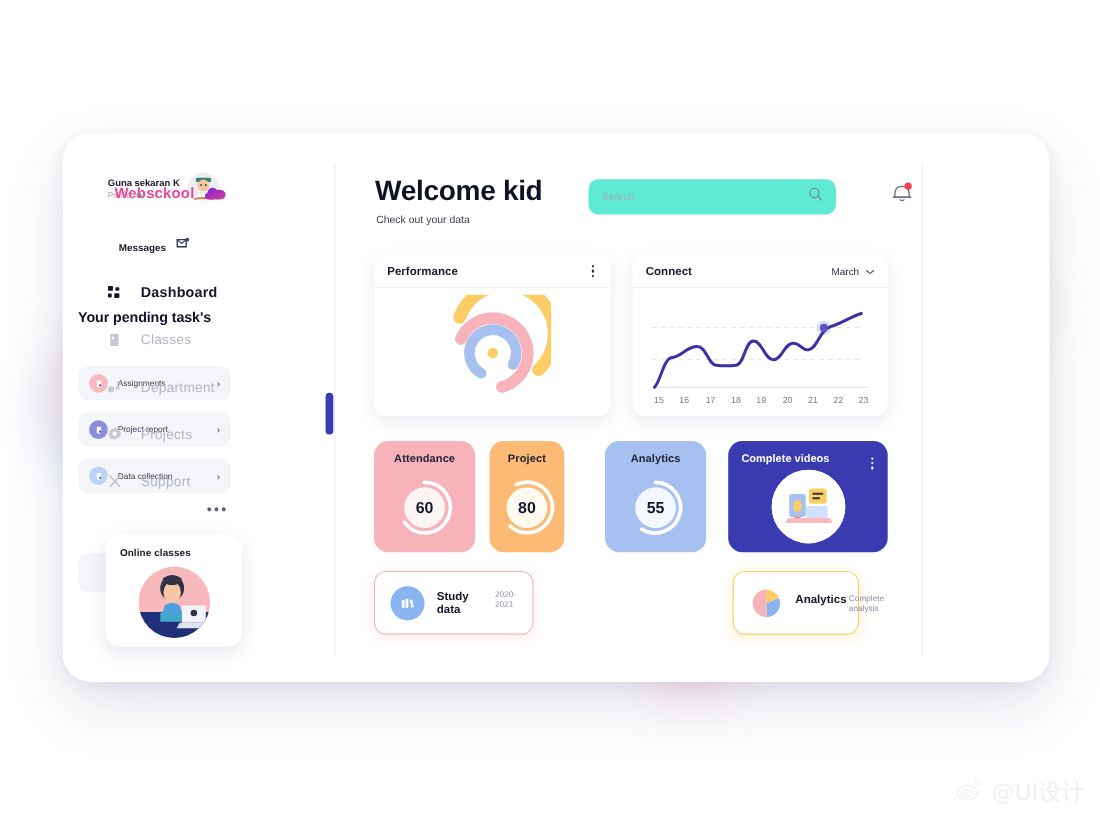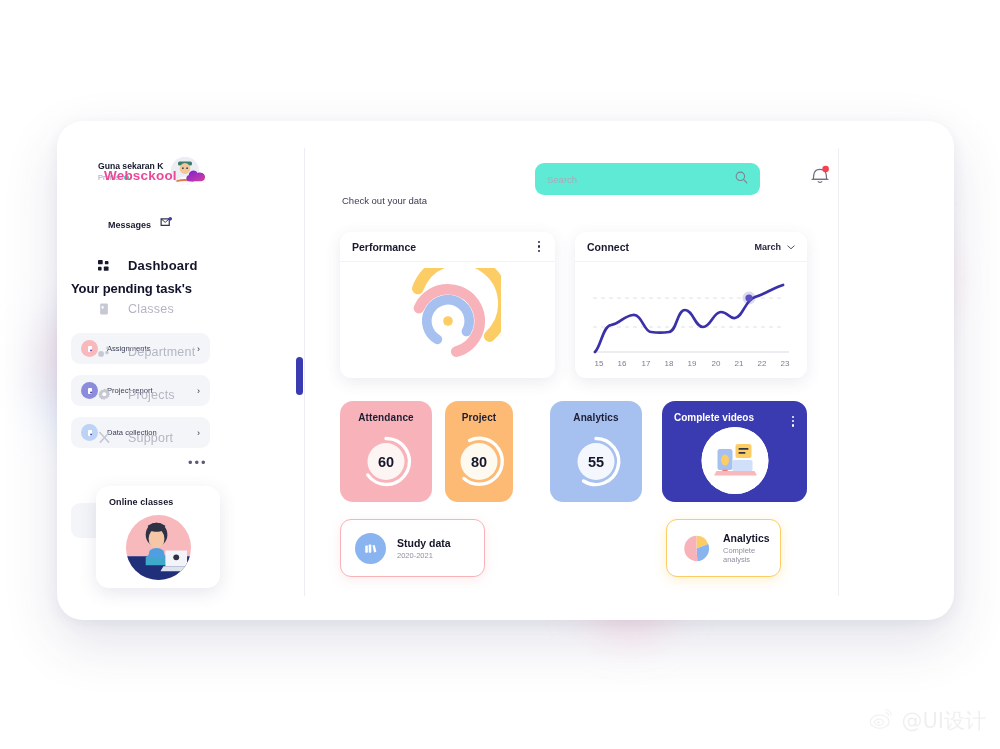--- a/index.html
+++ b/index.html
@@ -69,40 +69,40 @@
   
   .card { background: #fff; border-radius: 11px; box-shadow: 0 4px 16px rgba(70,70,120,.11); position: absolute; }
   .card-head { height: 30px; display: flex; align-items: center; justify-content: space-between; padding: 0 12px; border-bottom: 1px solid #f1f2f6; }
   .card-title { font-size: 10.5px; font-weight: bold; color: #191a2e; }
   .kebab { display: flex; flex-direction: column; gap: 2px; cursor: pointer; padding: 3px; }
   .kebab i { width: 2.2px; height: 2.2px; border-radius: 50%; background: #2a2b45; display: block; }
 
   #perf-card { left: 36px; top: 111px; width: 215px; height: 146px; }
   #act-card  { left: 271px; top: 111px; width: 232px; height: 146px; }
 
-  .month-sel { display: flex; align-items: center; gap: 6px; font-size: 9px; font-weight: bold; color: #262740; cursor: pointer; }
+  .month-sel { display: flex; align-items: center; gap: 6px; font-size: 9px; font-weight: normal; color: #262740; cursor: pointer; }
 
   
   .stat { position: absolute; border-radius: 13px; top: 280px; height: 101px; }
   .stat-title { text-align: center; font-size: 10px; font-weight: bold; color: #1c1d33; padding-top: 11px; letter-spacing: .1px; }
   .stat-gauge { position: absolute; left: 50%; transform: translateX(-50%); top: 33px; width: 55px; height: 55px; }
   .stat-val { position: absolute; inset: 0; display: flex; align-items: center; justify-content: center; font-size: 14.5px; font-weight: bold; color: #16172b; }
   #stat-attendance { left: 36px; width: 92px; background: #f7b3b9; }
   #stat-project    { left: 141px; width: 68px; background: #fdba74; }
   #stat-academics  { left: 246px; width: 92px; background: #a6c0ef; }
   #teaching-card   { position:absolute; left: 358px; top: 280px; width: 145px; height: 101px; border-radius: 13px; background: #3a3bb0; }
   .teach-title { font-size: 10px; font-weight: bold; color: #fff; padding: 11px 0 0 12px; }
   .teach-circle { position: absolute; left: 50%; transform: translateX(-50%); top: 26px; width: 67px; height: 67px; border-radius: 50%; background: #fff; }
 
   
   .wide {
     position: absolute; top: 398px; height: 58px; background: #fff; border-radius: 11px;
     display: flex; align-items: center; gap: 11px; padding-left: 14px;
   }
-  .wide-texts { display: flex; flex-direction: column; gap: 2px; }
+  .wide-texts { display: flex; flex-direction: row; gap: 2px; }
   .wide-title { font-size: 10.5px; font-weight: bold; color: #14152a; }
   .wide-sub { font-size: 7.5px; color: #8d90a3; }
   #w-study   { left: 36px; width: 145px; border: 1.2px solid #f7b3b9; box-shadow: 0 3px 12px rgba(247,179,185,.25); }
   #w-connect { left: 199px; width: 145px; border: 1.2px solid #4b4cc0; box-shadow: 0 3px 12px rgba(75,76,192,.16); }
   #w-analytics { left: 362px; width: 115px; border: 1.2px solid #fbcd64; box-shadow: 0 3px 12px rgba(251,205,100,.3); }
   .wide-icon { width: 31px; height: 31px; flex: 0 0 31px; border-radius: 50%; display: flex; align-items: center; justify-content: center; }
 
   
   .right { position: absolute; left: 781px; top: 0; width: 116px; height: 499px; z-index: 3; }
   .profile { position: absolute; left: -740px; top: 36px; width: 140px; display: flex; align-items: center; gap: 8px; }
@@ -247,20 +247,21 @@
         </div>
       </div>
     </div>
 
     <div class="divider-left"></div>
     <div class="scroll-thumb"></div>
     <div class="divider-right"></div>
 
     <div class="main">
 
+      <div class="welcome">Welcome kid</div>
       <div class="subtitle">Check out your data</div>
 
       <div class="search">
         <input placeholder="Search" style="">
         <span>
           <svg viewBox="0 0 16 16" width="13" height="13" fill="none" stroke="#7d8090" stroke-width="1.3">
             <circle cx="6.6" cy="6.6" r="5.2"></circle>
               <path d="M10.6 10.6 L14.6 14.6" stroke-linecap="round"></path>
           </svg>
         </span>

